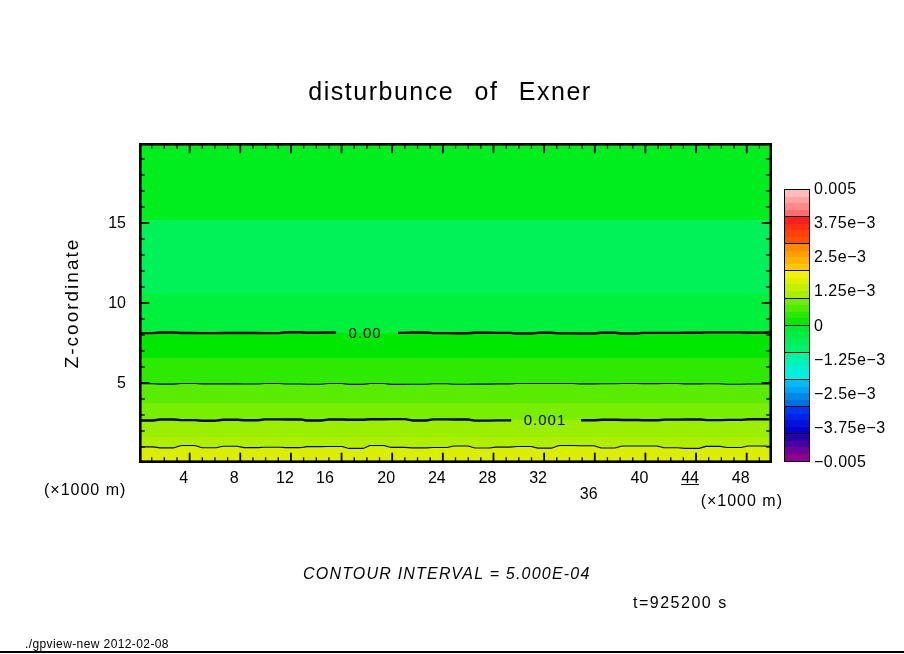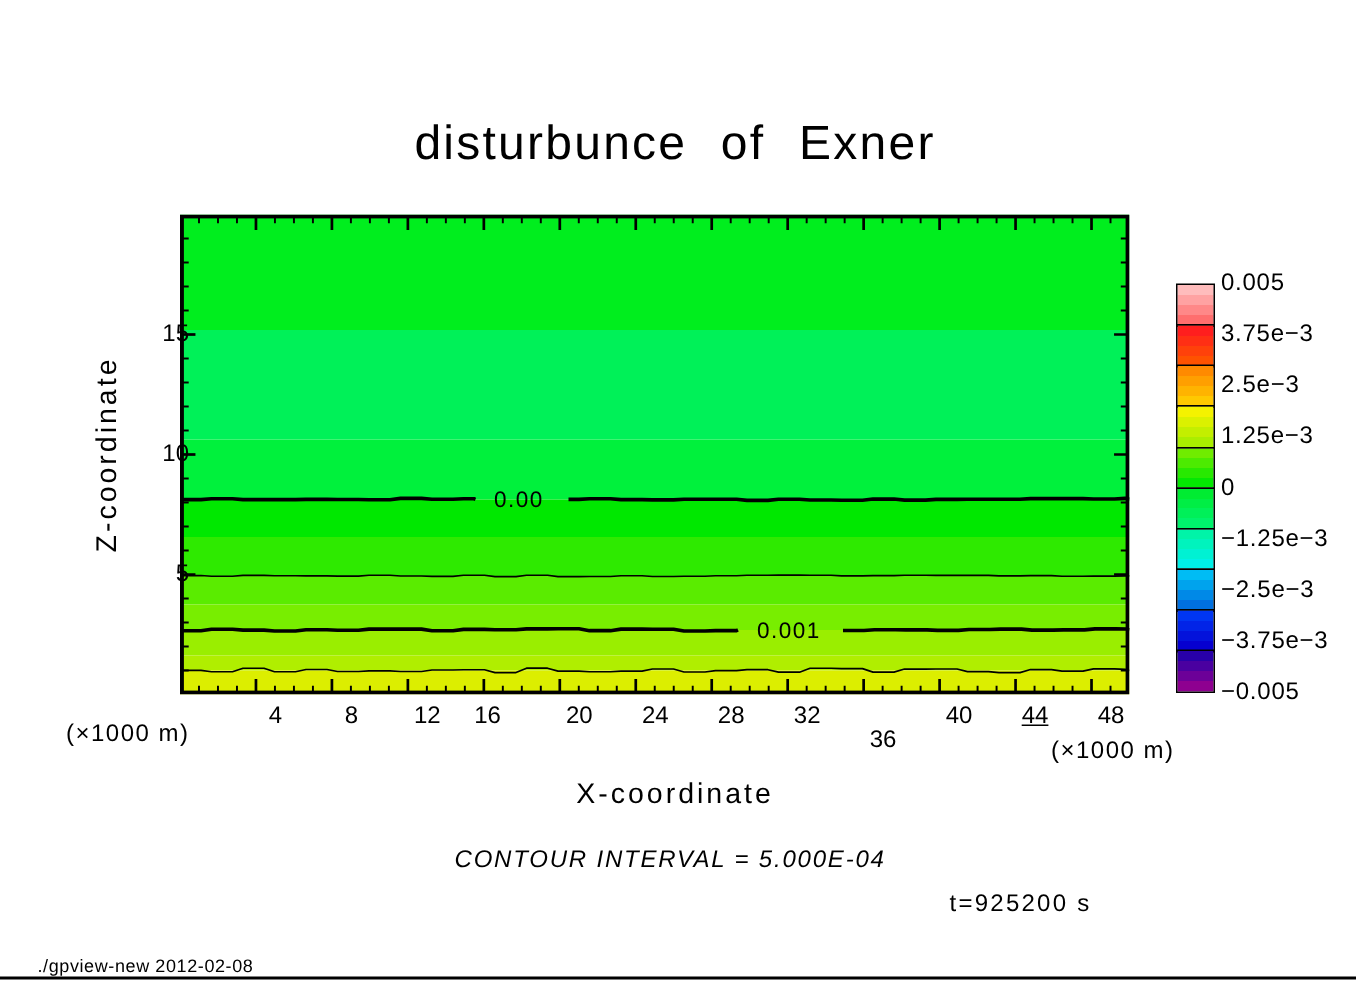--- a/index.html
+++ b/index.html
@@ -1,21 +1,21 @@
 <!DOCTYPE html>
 <html><head>
 <meta charset="utf-8">
 <style>
   html,body{margin:0;padding:0;background:#fff;}
   .canvas{position:relative;width:904px;height:654px;background:#ffffff;overflow:hidden;
           font-family:"Liberation Sans", sans-serif;color:#000;}
   .abs{position:absolute;}
-  .plot-title{top:77px;left:450px;transform:translateX(-50%);font-size:32px;
+  .plot-title{top:77px;left:450px;transform:translateX(-50%);font-size:25px;
               letter-spacing:1.5px;word-spacing:12px;white-space:nowrap;}
-  #plot-area{left:120px;top:143px;width:633px;height:344px;text-decoration:underline;}
+  #plot-area{left:139px;top:143px;width:633px;height:344px;text-decoration:underline;}
   #bands{position:absolute;left:0;top:0;width:633px;height:320px;overflow:hidden;}
   .band{position:absolute;left:0;width:633px;}
   #plot-svg{position:absolute;left:0;top:0;}
   #x-tick-labels{left:133px;top:469px;width:633px;height:20px;}
   .x-tick-label{position:absolute;width:44px;text-align:center;font-size:16px;top:0;}
   .y-tick-label{position:absolute;left:84px;width:42px;text-align:right;font-size:16px;}
   .y-axis-title{top:303px;left:72px;transform:translate(-50%,-50%) rotate(-90deg);
                 font-size:19px;letter-spacing:2px;white-space:nowrap;}
   .x-axis-title{top:519px;left:450px;transform:translateX(-50%);font-size:19px;
                 letter-spacing:2px;white-space:nowrap;}
@@ -214,21 +214,20 @@
       <div class="x-tick-label" style="left: 332.48px;">28</div>
       <div class="x-tick-label" style="left: 383.12px;">32</div>
       <div class="x-tick-label" style="left: 433.76px; margin-top: 16px;">36</div>
       <div class="x-tick-label" style="left: 484.4px;">40</div>
       <div class="x-tick-label" style="left: 535.04px; text-decoration: underline;">44</div>
       <div class="x-tick-label" style="left: 585.68px;">48</div>
     </div>
   <div id="y-tick-labels"></div>
 
   <div class="abs y-axis-title">Z-coordinate</div>
-  <div class="abs x-axis-title">X-coordinate</div>
 
   <div class="abs y-unit-label">(×1000 m)</div>
   <div class="abs x-unit-label">(×1000 m)</div>
 
   <div class="abs contour-interval">CONTOUR INTERVAL = 5.000E-04</div>
   <div class="abs time-stamp">t=925200 s</div>
 
   <div class="abs" id="colorbar">
       <div class="cbox" style="background: linear-gradient(rgb(255, 188, 188) 0%, rgb(255, 188, 188) 25%, rgb(255, 162, 162) 25%, rgb(255, 162, 162) 50%, rgb(255, 136, 136) 50%, rgb(255, 136, 136) 75%, rgb(255, 110, 110) 75%, rgb(255, 110, 110) 100%);"></div>
       <div class="cbox" style="background: linear-gradient(rgb(255, 30, 30) 0%, rgb(255, 30, 30) 25%, rgb(255, 47, 20) 25%, rgb(255, 47, 20) 50%, rgb(255, 65, 10) 50%, rgb(255, 65, 10) 75%, rgb(255, 82, 0) 75%, rgb(255, 82, 0) 100%);"></div>

